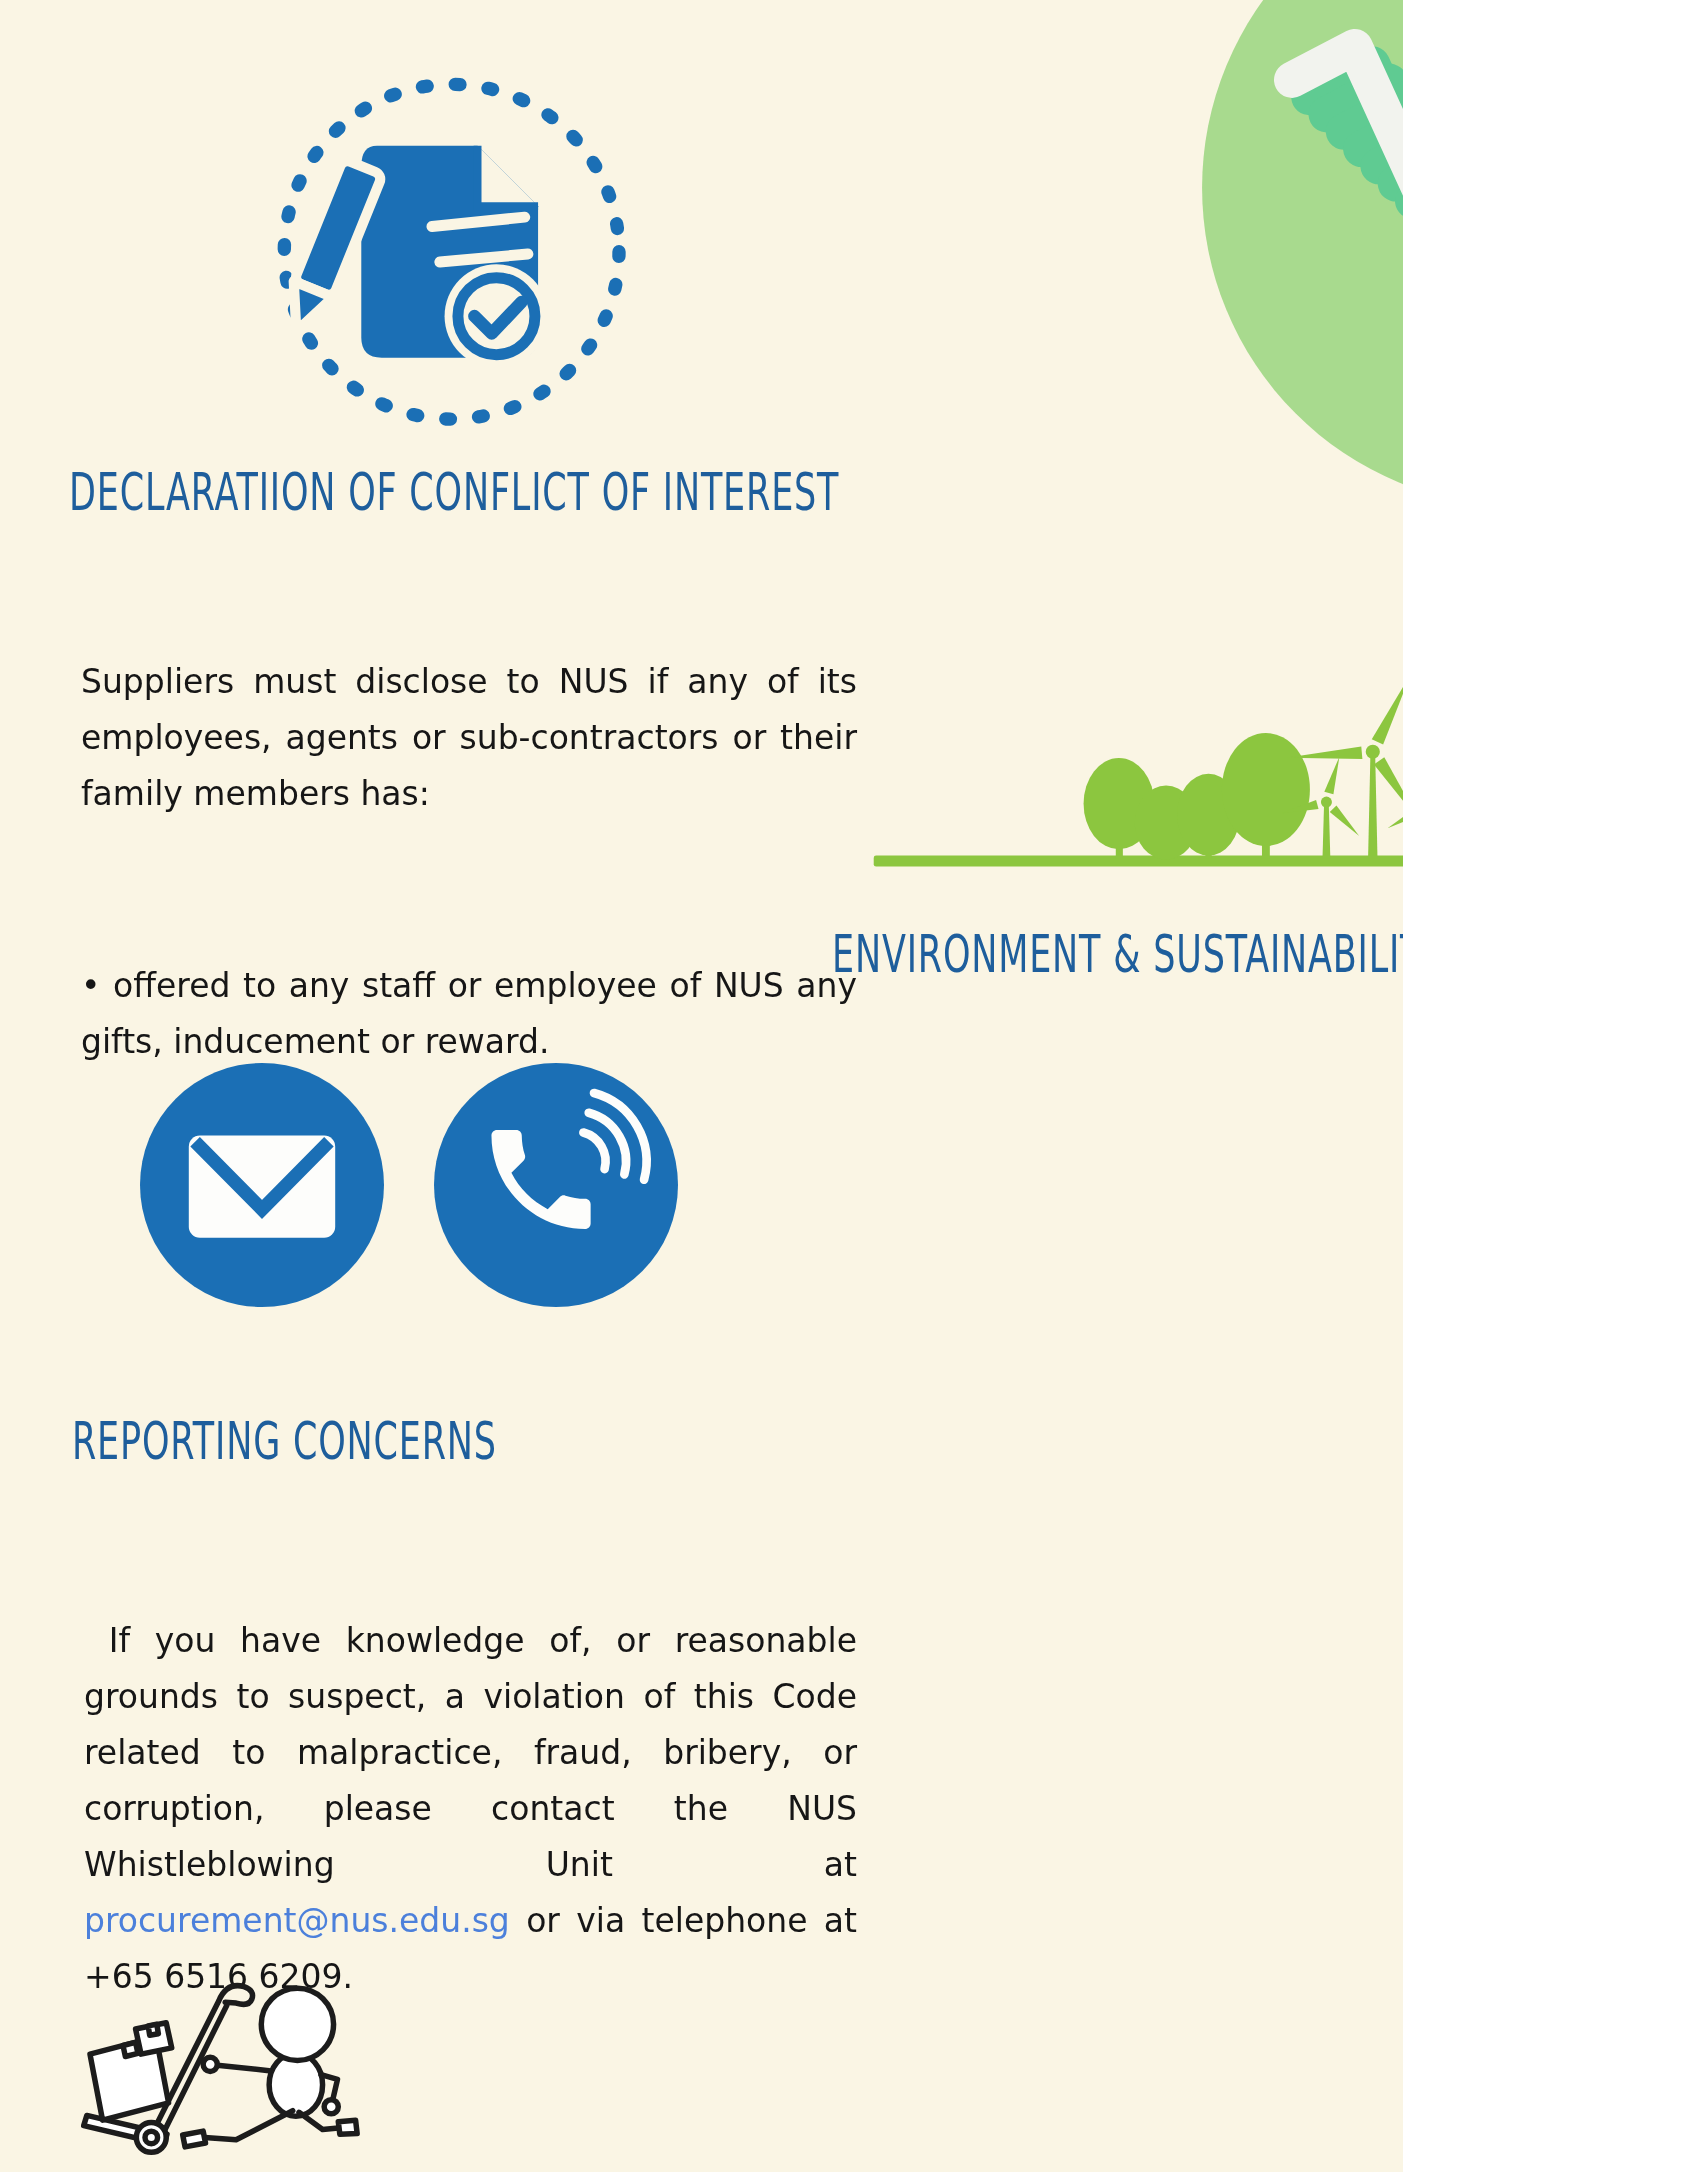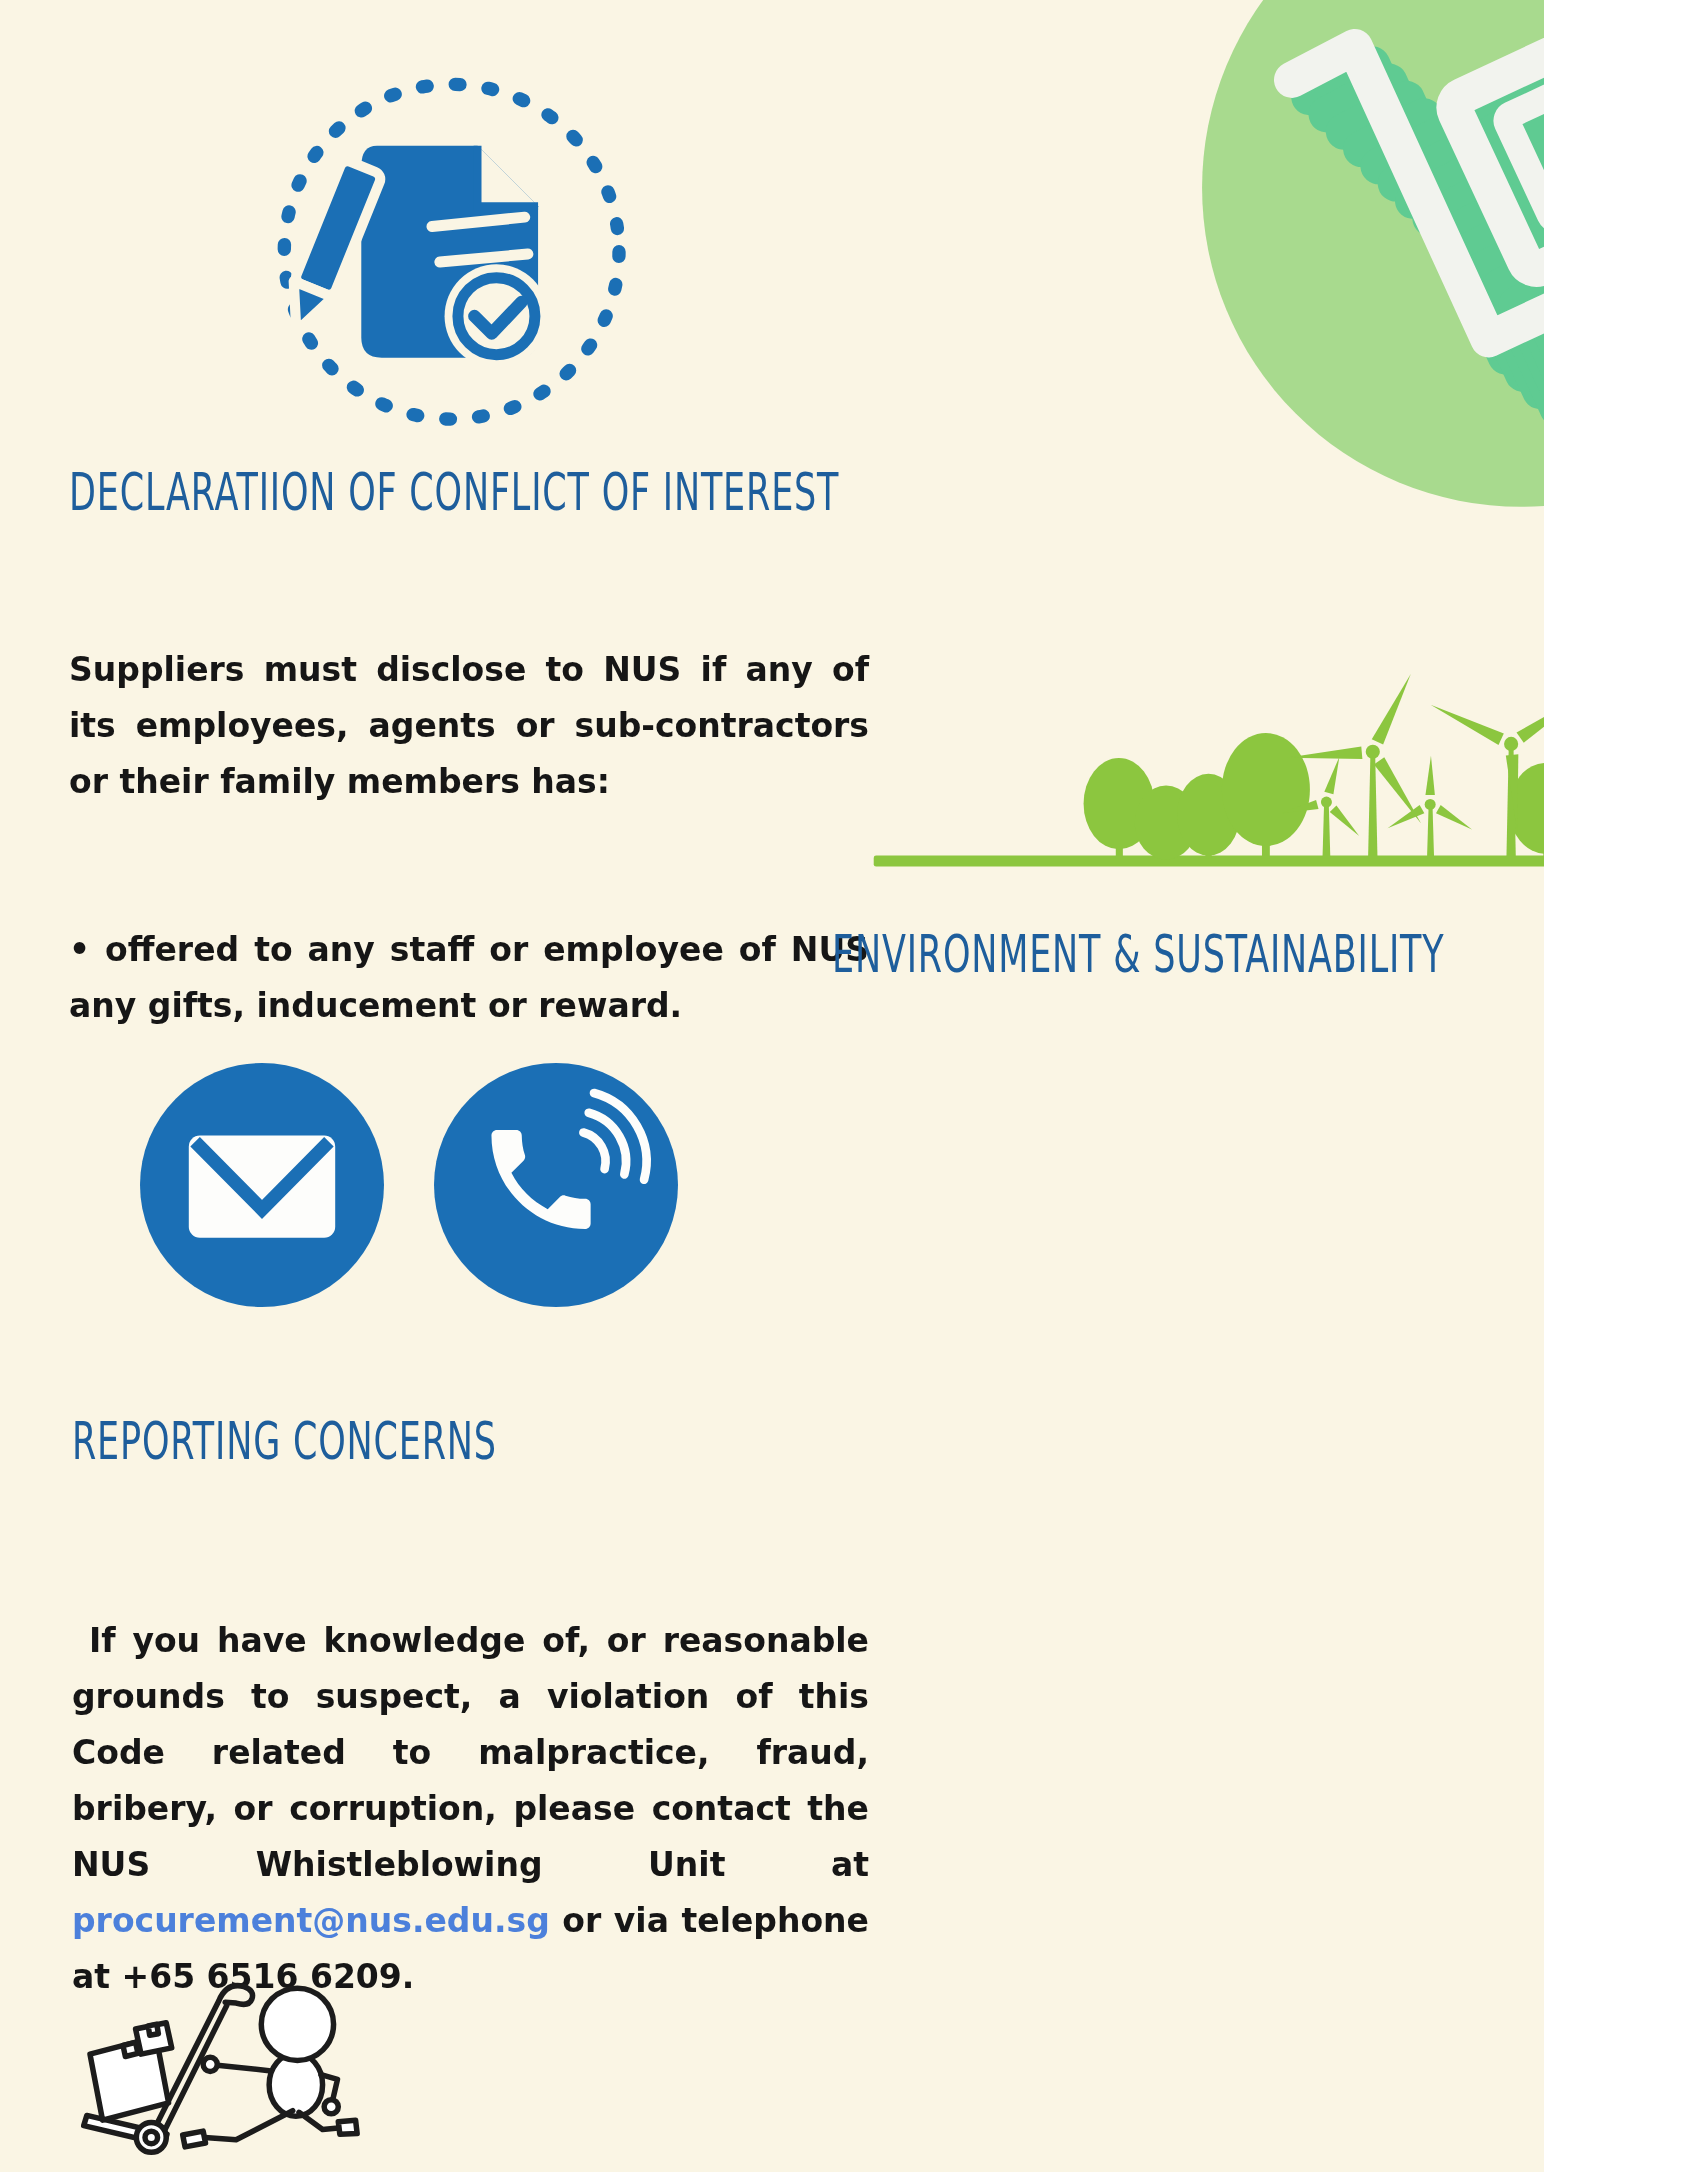--- a/index.html
+++ b/index.html
@@ -1,18 +1,18 @@
 <!DOCTYPE html>
 <html style="font-size:12.6px"><head>
 <meta charset="utf-8">
 <style>
   html,body{margin:0;padding:0;}
   #page{
     position:relative;
-    width:1544px;height:2172px;
+    width:1403px;height:2172px;
     background:#FAF5E4;
     overflow:hidden;
     font-family:"DejaVu Sans",sans-serif;
     color:#161616;
   }
   .abs{position:absolute;}
   h2.head{
     margin:0;
     font-size:35px;
     font-weight:400;
@@ -21,21 +21,21 @@
     white-space:nowrap;
     transform:scaleY(1.45);
     transform-origin:0 0;
   }
   .bodytext{
     font-size:33px;
     line-height:56px;
     text-align:justify;
     white-space:pre-wrap;
   }
-  .bodytext p{margin:0;font-weight:bold;}
+  .bodytext p{margin:12px;}
   a.maillink{color:#4C80DB;text-decoration:none;}
   .blue-circle{
     width:244px;height:244px;border-radius:50%;
     background:#1B6FB5;
     display:flex;align-items:center;justify-content:center;
   }
 </style>
 </head>
 <body>
 

